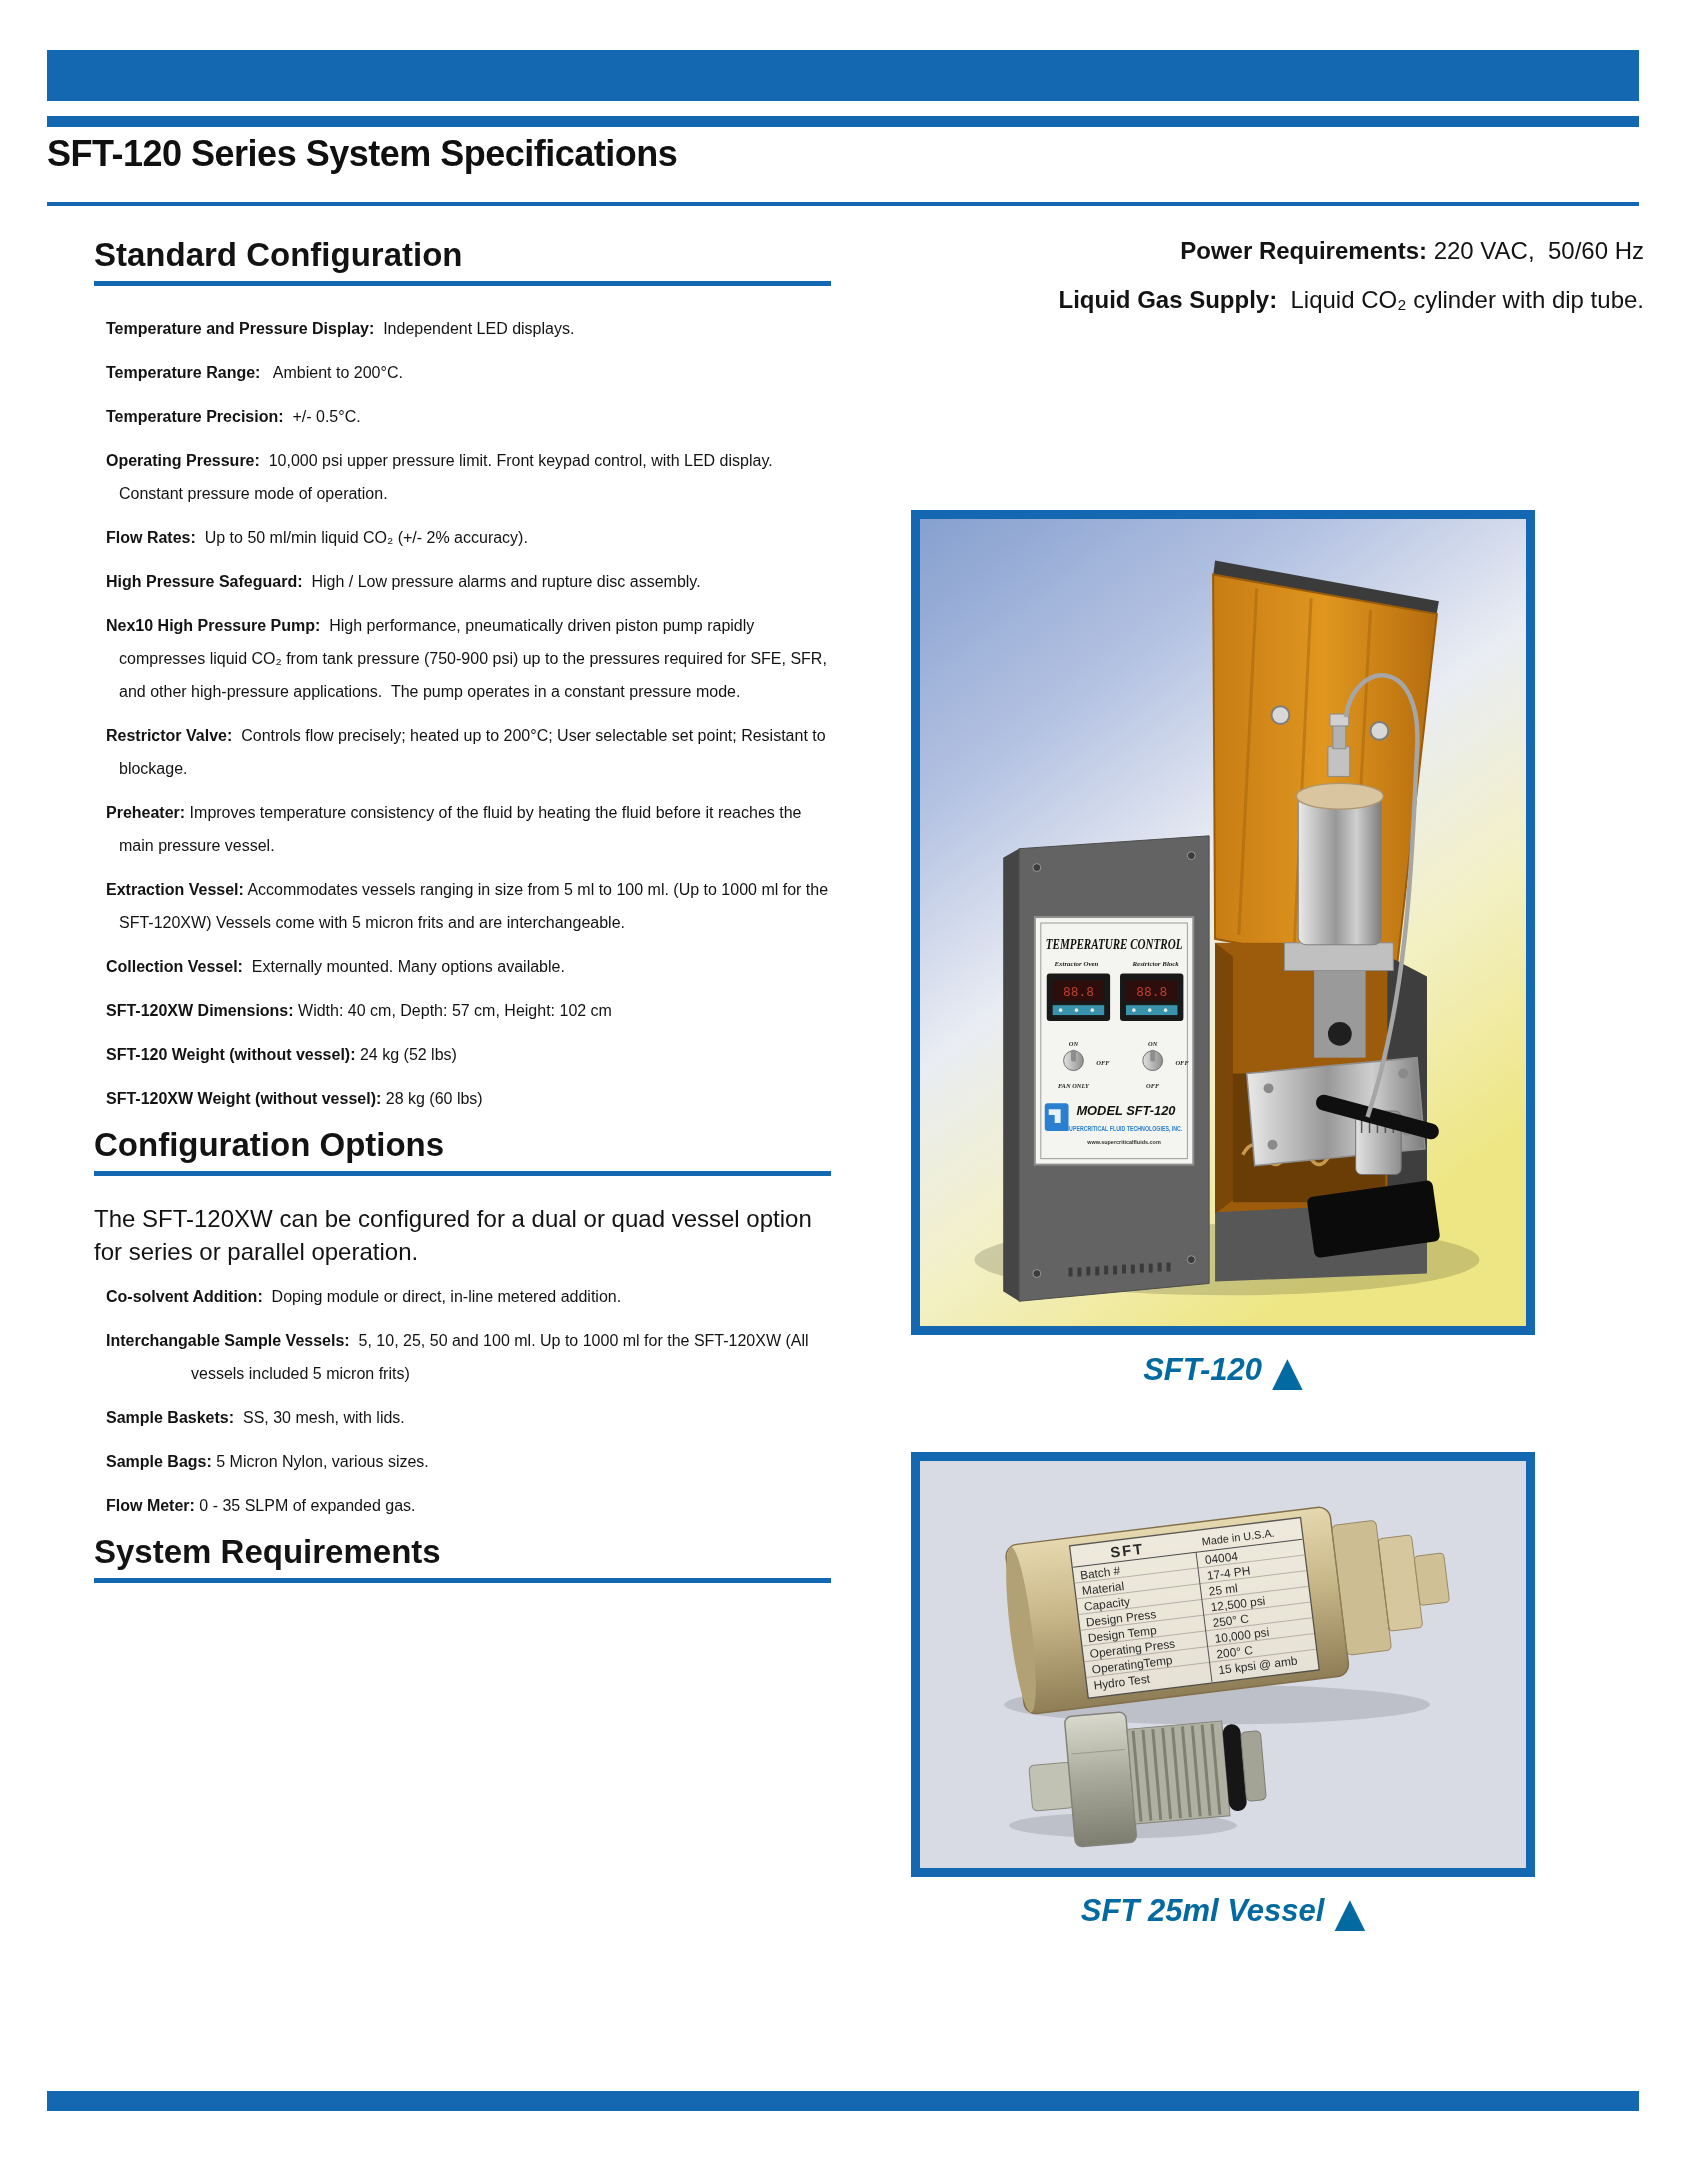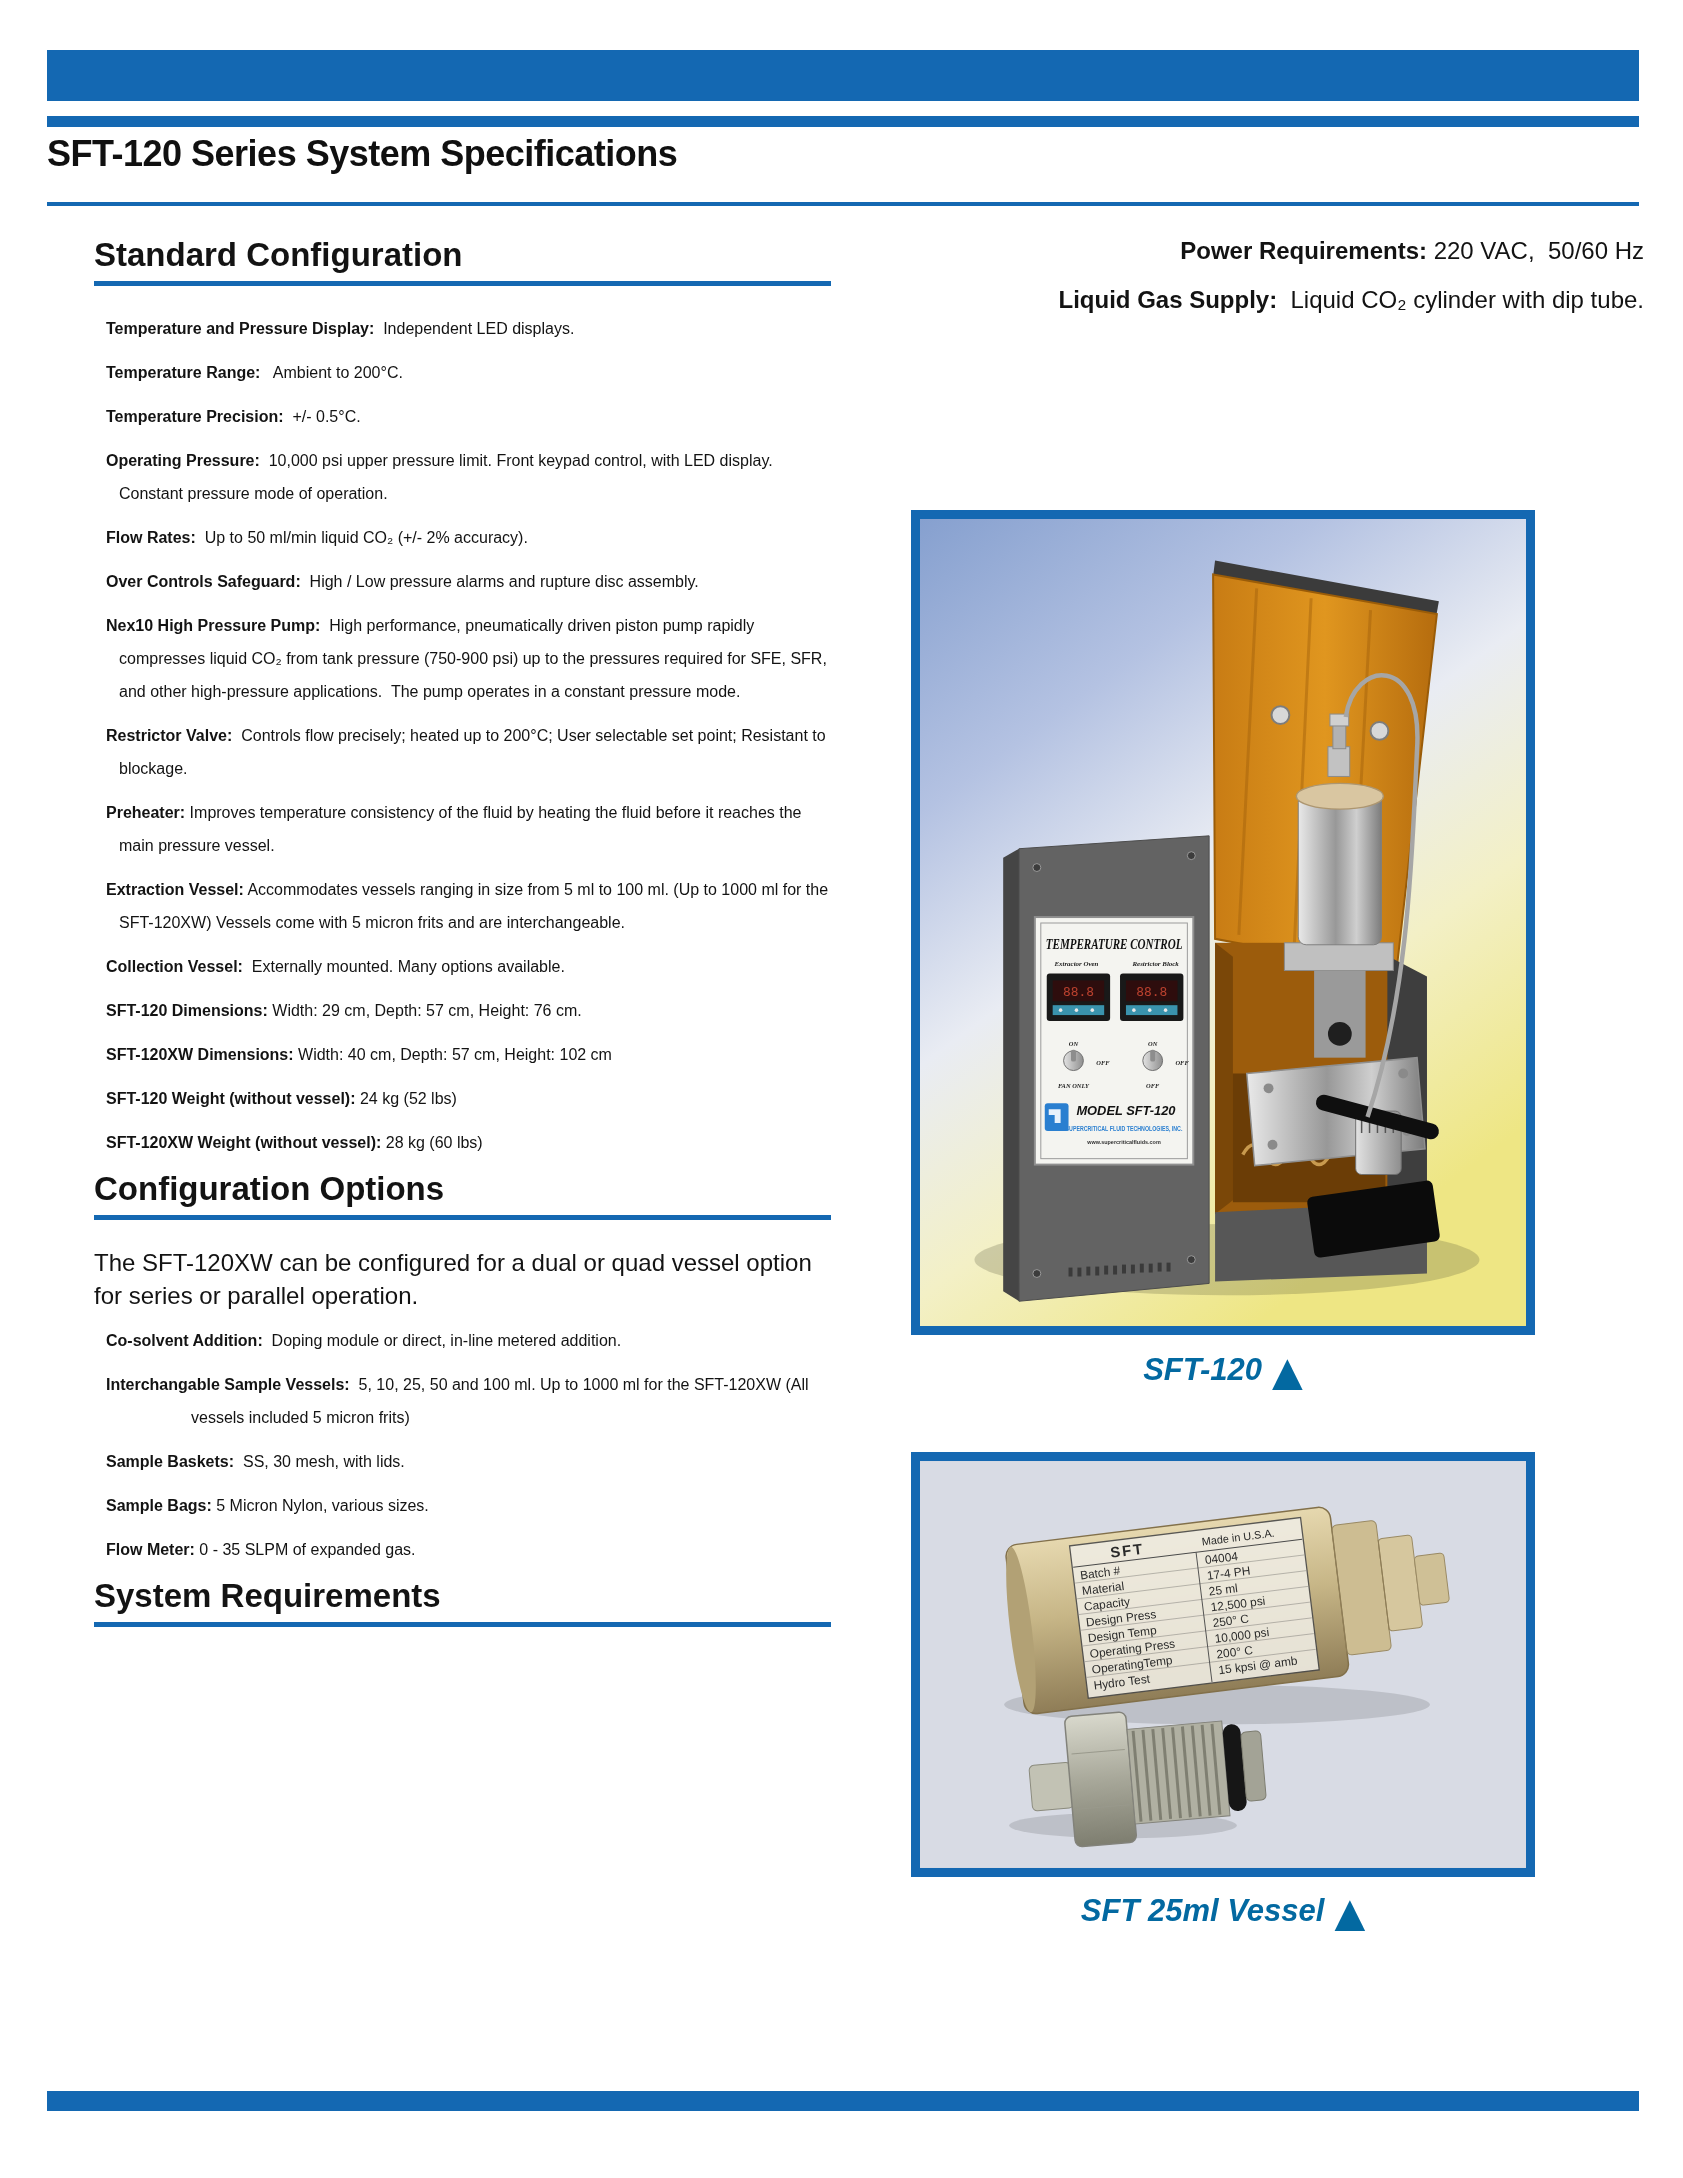--- a/index.html
+++ b/index.html
@@ -66,33 +66,32 @@
   <p class="spec"><b>Temperature and Pressure Display:</b><span>  Independent LED displays.</span></p>
 
   <p class="spec"><b>Temperature Range:</b><span>   Ambient to 200°C.</span></p>
 
   <p class="spec"><b>Temperature Precision:</b><span>  +/- 0.5°C.</span></p>
 
   <p class="spec"><b>Operating Pressure:</b><span>  10,000 psi upper pressure limit. Front keypad control, with LED display. Constant pressure mode of operation.</span></p>
 
   <p class="spec"><b>Flow Rates:</b><span>  Up to 50 ml/min liquid CO₂ (+/- 2% accuracy).</span></p>
 
-  <p class="spec"><b>Over Controls Safeguard:</b><span>  High / Low pressure alarms and rupture disc assembly.</span></p>
+  <p class="spec"><b>High Pressure Safeguard:</b><span>  High / Low pressure alarms and rupture disc assembly.</span></p>
 
   <p class="spec"><b>Nex10 High Pressure Pump:</b><span>  High performance, pneumatically driven piston pump rapidly compresses liquid CO₂ from tank pressure (750-900 psi) up to the pressures required for SFE, SFR, and other high-pressure applications.  The pump operates in a constant pressure mode.</span></p>
 
   <p class="spec"><b>Restrictor Valve:</b><span>  Controls flow precisely; heated up to 200°C; User selectable set point; Resistant to blockage.</span></p>
 
   <p class="spec"><b>Preheater:</b><span> Improves temperature consistency of the fluid by heating the fluid before it reaches the main pressure vessel.</span></p>
 
   <p class="spec"><b>Extraction Vessel:</b><span> Accommodates vessels ranging in size from 5 ml to 100 ml. (Up to 1000 ml for the SFT-120XW) Vessels come with 5 micron frits and are interchangeable.</span></p>
 
   <p class="spec"><b>Collection Vessel:</b><span>  Externally mounted. Many options available.</span></p>
 
-  <p class="spec"><b>SFT-120 Dimensions:</b><span> Width: 29 cm, Depth: 57 cm, Height: 76 cm.</span></p>
 
   <p class="spec"><b>SFT-120XW Dimensions:</b><span> Width: 40 cm, Depth: 57 cm, Height: 102 cm</span></p>
 
   <p class="spec"><b>SFT-120 Weight (without vessel):</b><span> 24 kg (52 lbs)</span></p>
 
   <p class="spec"><b>SFT-120XW Weight (without vessel):</b><span> 28 kg (60 lbs)</span></p>
 </div>
 
   <h2 class="sec mt-config">Configuration Options</h2>
   <div class="sec-rule"></div>

